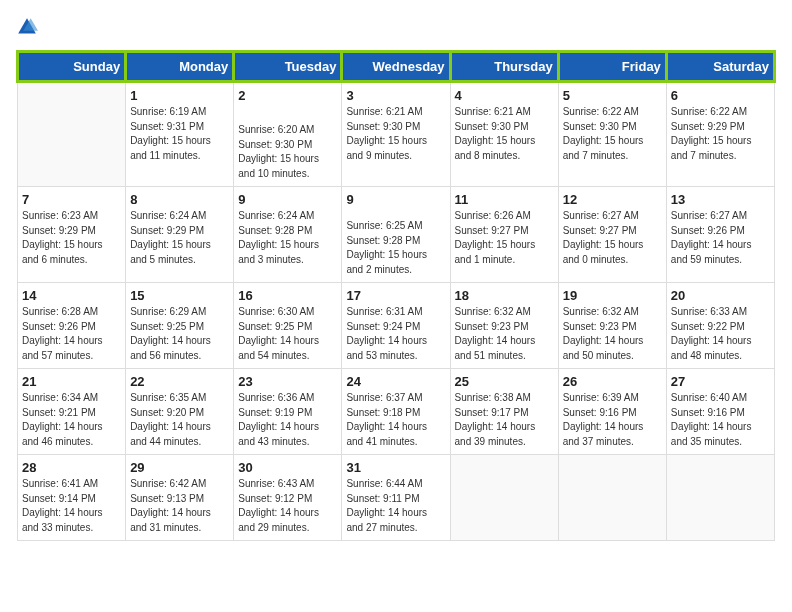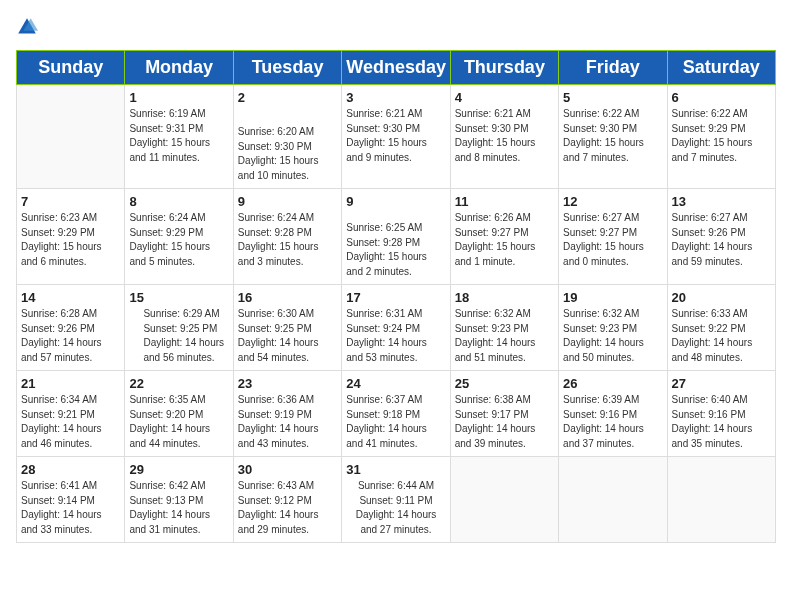--- a/index.html
+++ b/index.html
@@ -52,24 +52,24 @@
       width: 100%;
       border-collapse: collapse;
       table-layout: fixed;
     }
     thead tr {
       background-color: #1a5fb4;
       color: #fff;
     }
     thead th {
       padding: 6px 4px;
-      font-size: 18px;
-      font-weight: bold;
-      text-align: center;
-      border: 1px solid #84cc16;
+      font-size: 13px;
+      font-weight: bold;
+      text-align: right;
+      border: 3px solid #84cc16;
     }
     tbody tr {
       border-bottom: 1px solid #ccc;
     }
     tbody td {
       vertical-align: top;
       padding: 5px 4px;
       border: 1px solid #ddd;
       font-size: 10.5px;
       color: #222;
@@ -223,21 +223,21 @@
       <tr>
         <td>
           <span class="day-number">14</span>
           <div class="day-info" style="white-space: pre-line;">Sunrise: 6:28 AM
 Sunset: 9:26 PM
 Daylight: 14 hours
 and 57 minutes.</div>
         </td>
         <td>
           <span class="day-number">15</span>
-          <div class="day-info" style="white-space: pre-line; margin-left: 14px;">Sunrise: 6:29 AM
+          <div class="day-info" style="white-space: pre-line;">Sunrise: 6:29 AM
 Sunset: 9:25 PM
 Daylight: 14 hours
 and 56 minutes.</div>
         </td>
         <td>
           <span class="day-number">16</span>
           <div class="day-info" style="white-space: pre-line;">Sunrise: 6:30 AM
 Sunset: 9:25 PM
 Daylight: 14 hours
 and 54 minutes.</div>
@@ -339,21 +339,21 @@
         </td>
         <td>
           <span class="day-number">30</span>
           <div class="day-info" style="white-space: pre-line;">Sunrise: 6:43 AM
 Sunset: 9:12 PM
 Daylight: 14 hours
 and 29 minutes.</div>
         </td>
         <td>
           <span class="day-number">31</span>
-          <div class="day-info" style="white-space: pre-line; text-align: center;">Sunrise: 6:44 AM
+          <div class="day-info" style="white-space: pre-line;">Sunrise: 6:44 AM
 Sunset: 9:11 PM
 Daylight: 14 hours
 and 27 minutes.</div>
         </td>
         <td class="empty-cell"></td>
         <td class="empty-cell"></td>
         <td class="empty-cell"></td>
       </tr>
     </tbody>
 </table>

